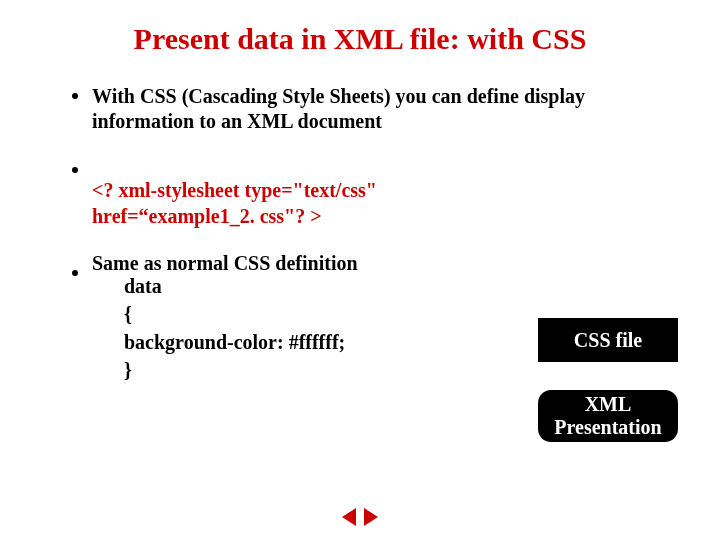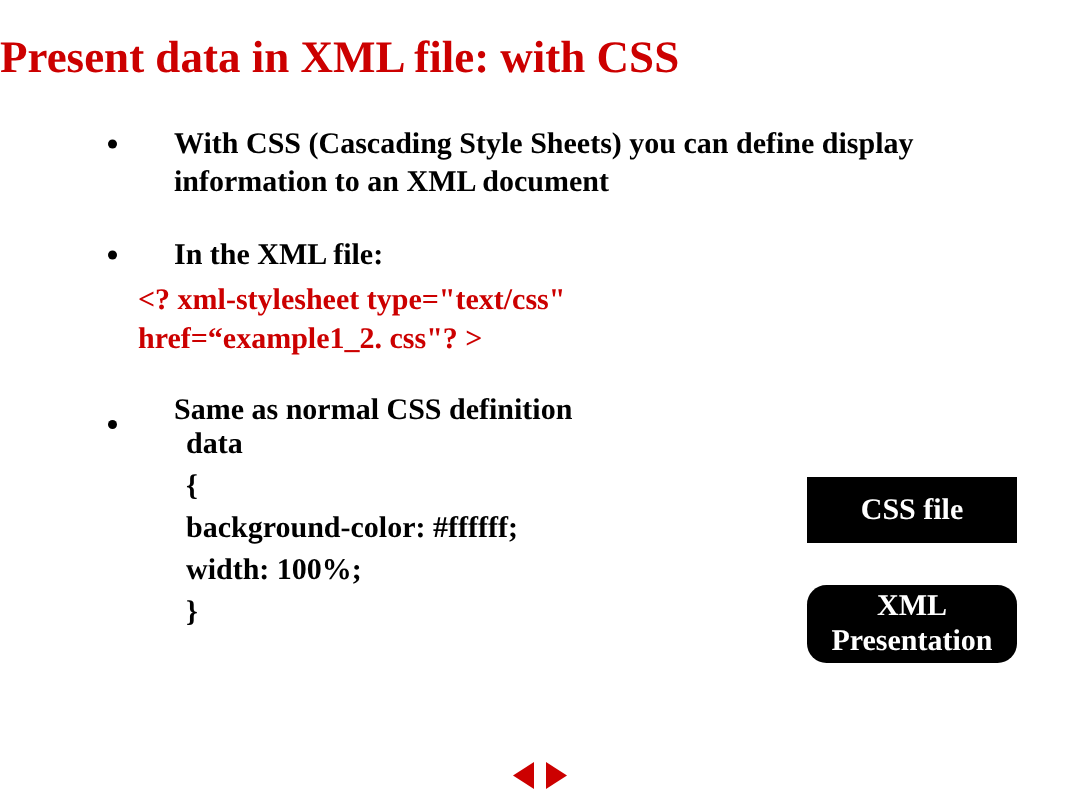--- a/index.html
+++ b/index.html
@@ -8,37 +8,36 @@
     height: 540px;
     background: #ffffff;
     font-family: "Times New Roman", Times, serif;
     position: relative;
     overflow: hidden;
   }
   .slide-title {
     color: #cc0000;
     font-size: 30px;
     font-weight: bold;
-    text-align: left;
+    text-align: center;
     padding-top: 22px;
     padding-bottom: 12px;
   }
   .content {
     padding-left: 72px;
     padding-right: 40px;
     padding-top: 16px;
   }
   .bullet-item {
     display: flex;
     align-items: flex-start;
     margin-bottom: 24px;
     font-size: 20px;
     color: #000000;
     font-weight: bold;
-    gap: 24px;
   }
   .bullet-dot {
     width: 6px;
     height: 6px;
     background: #000000;
     border-radius: 50%;
     margin-top: 9px;
     margin-right: 14px;
     flex-shrink: 0;
   }
@@ -102,38 +101,36 @@
 
 <div class="content">
 
   <div class="bullet-item">
     <div class="bullet-dot"></div>
     <div class="bullet-text">With CSS (Cascading Style Sheets) you can define display information to an XML document</div>
   </div>
 
   <div class="bullet-item">
     <div class="bullet-dot"></div>
-    <div class="bullet-text">In the XML file:</div>
   </div>
 
   <div class="code-block">
     <div>&lt;? xml-stylesheet type="text/css"</div>
     <div>href=“example1_2. css"? &gt;</div>
   </div>
 
   <div class="bullet-item" style="margin-bottom:6px;align-items:flex-end;">
     <div class="bullet-dot"></div>
     <div class="bullet-text">Same as normal CSS definition</div>
   </div>
 
   <div class="css-def">
     <div>data</div>
     <div>{</div>
     <div>background-color: #ffffff;</div>
-    <div>width: 100%;</div>
     <div>}</div>
   </div>
 
 </div>
 
 <div class="button-box btn1">CSS file</div>
 <div class="button-box btn2">XML Presentation</div>
 
 <div class="nav-controls">
   <div class="nav-arrow nav-left"></div>

